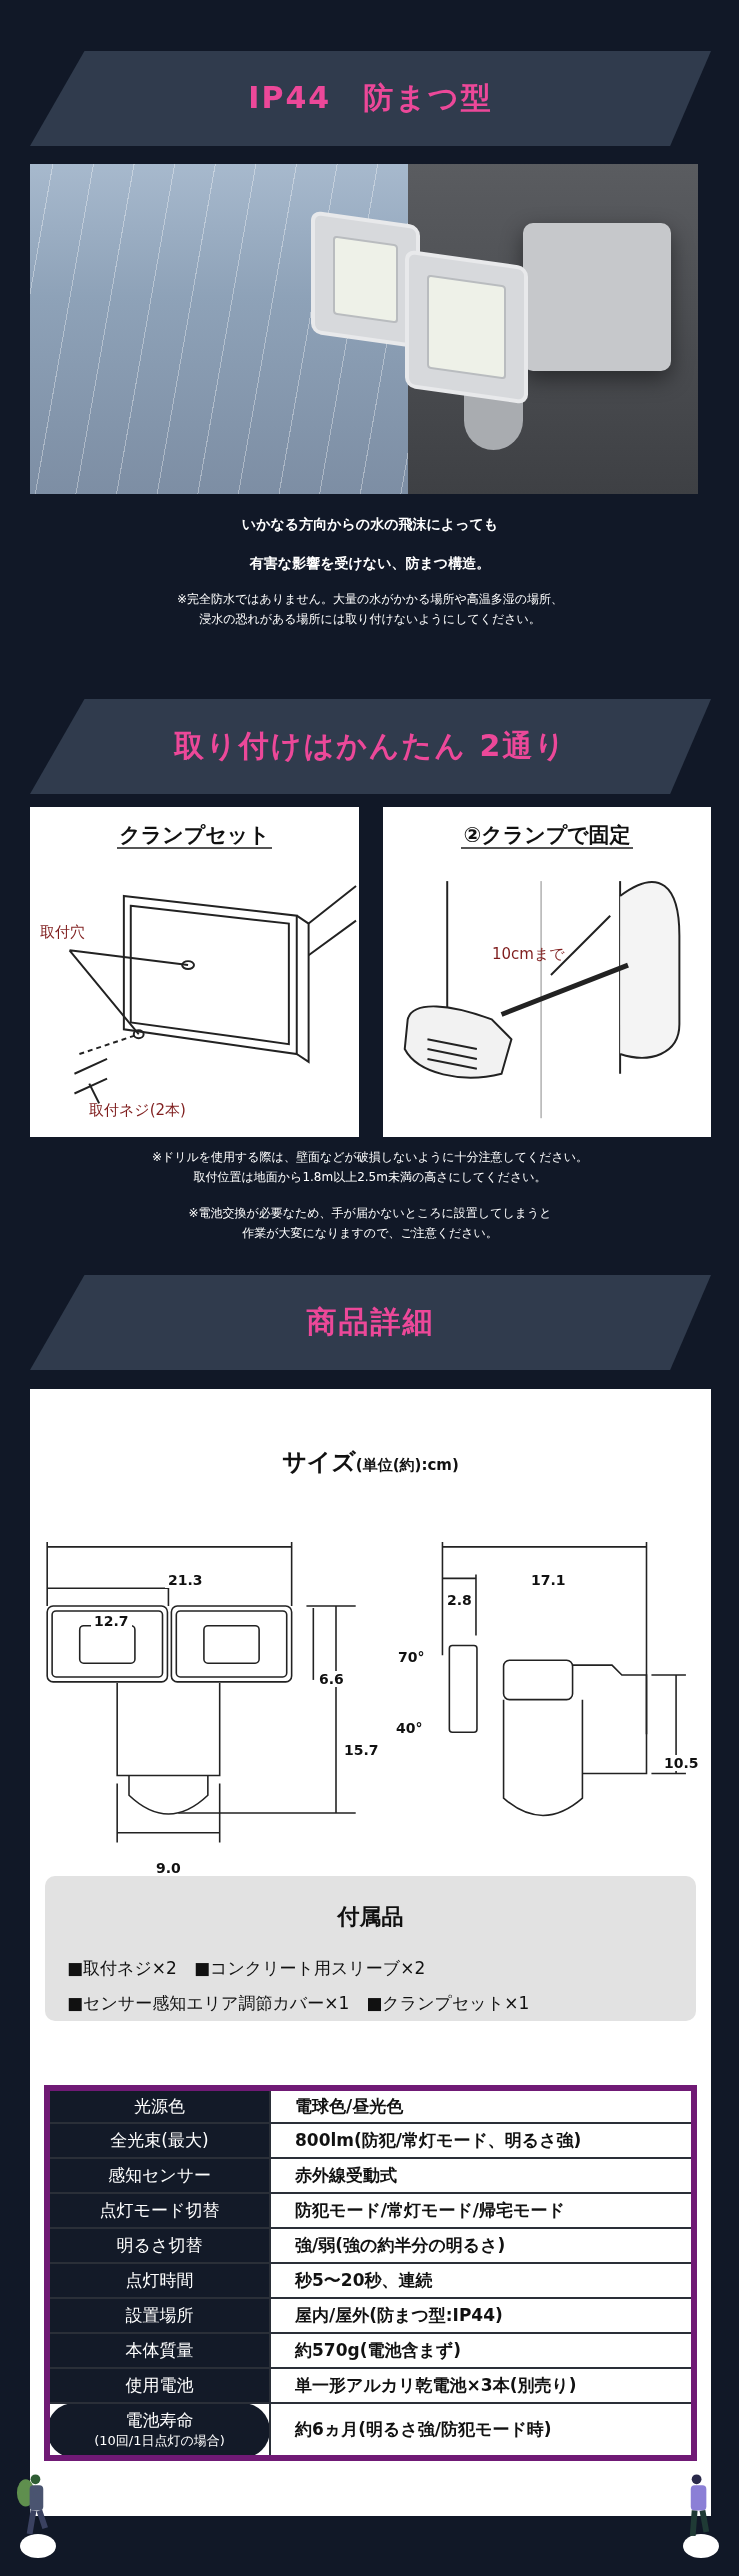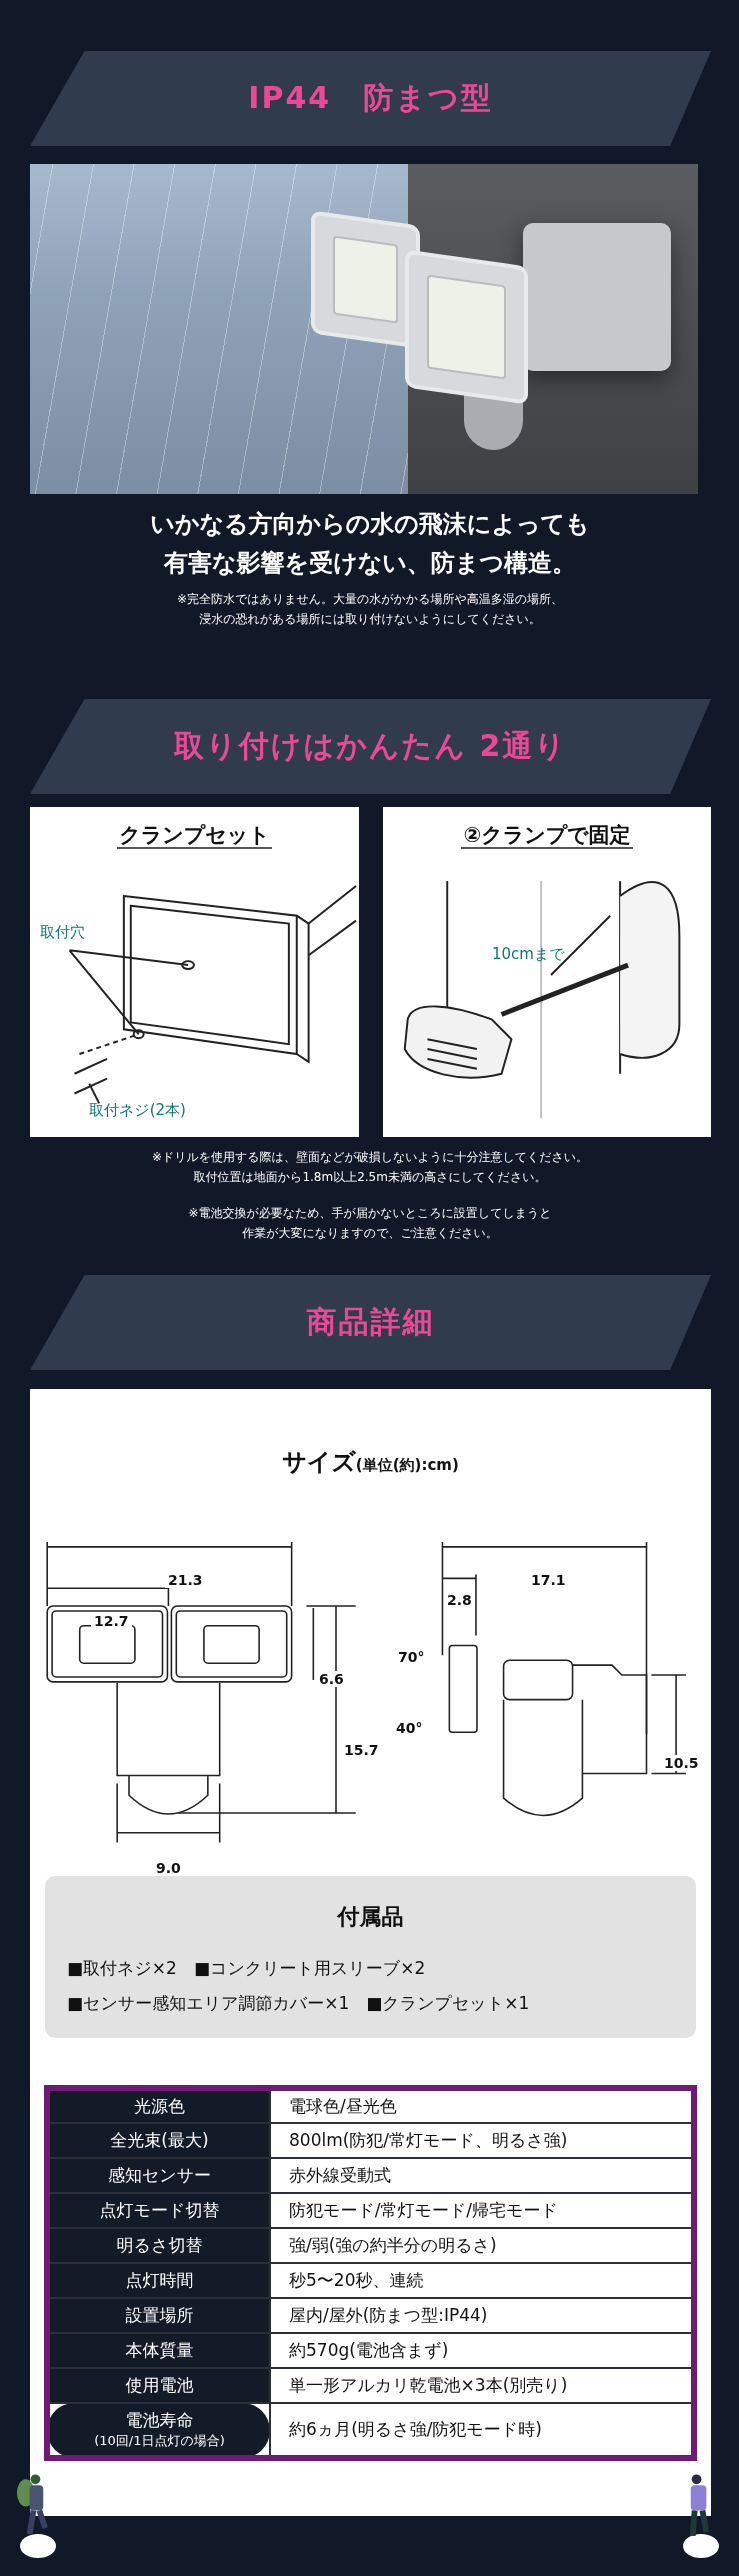--- a/index.html
+++ b/index.html
@@ -8,37 +8,37 @@
   .banner .shape { position: absolute; inset: 0; background: #303b4d; clip-path: polygon(8% 0, 100% 0, 94% 100%, 0 100%); }
   .banner .title { position: absolute; inset: 0; display: flex; align-items: center; justify-content: center; font-size: 30px; font-weight: bold; letter-spacing: 2px; color: #ec4899; }
   .photo { position: absolute; left: 30px; top: 164px; width: 668px; height: 330px; overflow: hidden; }
   .photo .rain { position: absolute; left: 0; top: 0; width: 378px; height: 100%; background: linear-gradient(180deg, #a7b9cd 0%, #8ea2b8 40%, #7d8ea4 100%); }
   .photo .rain::after { content: ""; position: absolute; inset: 0; background: repeating-linear-gradient(100deg, rgba(255,255,255,0) 0 22px, rgba(255,255,255,0.35) 22px 23px, rgba(255,255,255,0) 23px 40px); }
   .photo .wall { position: absolute; left: 378px; top: 0; right: 0; height: 100%; background: linear-gradient(180deg, #5a5c60 0%, #3e4044 100%); }
   .lamp-box { position: absolute; background: #bfc2c6; border-radius: 10px; box-shadow: 0 8px 22px rgba(0,0,0,0.45); }
   .lamp-head { position: absolute; background: #d7d9dc; border-radius: 10px; border: 4px solid #e8e9eb; }
   .lamp-head .led { position: absolute; left: 18px; top: 18px; right: 18px; bottom: 18px; background: #eef1e8; border-radius: 4px; border: 2px solid #b9bcbf; }
   .lamp-sensor { position: absolute; background: #a9acb0; border-radius: 30px; }
-  .text-main { position: absolute; left: 0; width: 740px; text-align: center; font-weight: bold; font-size: 24px; line-height: 39px; color: #fff; }
+  .text-main { position: absolute; left: 0; width: 740px; text-align: center; font-weight: bold; font-size: 14px; line-height: 39px; color: #fff; }
   .text-note { position: absolute; left: 0; width: 740px; text-align: center; font-size: 12px; line-height: 20px; color: #fff; }
   .panel { position: absolute; background: #fff; color: #111; }
   .panel-title { position: absolute; left: 0; right: 0; top: 14px; text-align: center; font-weight: bold; font-size: 21px; }
   .panel-title span { border-bottom: 2px solid #555; padding: 0 2px; }
-  .label { position: absolute; font-size: 15px; color: #0f766e; }
+  .label { position: absolute; font-size: 15px; color: #7f1d1d; }
   .details { position: absolute; left: 30px; top: 1389px; width: 681px; height: 1127px; background: #fff; color: #111; }
   .size-title { position: absolute; left: 0; right: 0; top: 57px; text-align: center; font-weight: bold; font-size: 24px; }
   .size-title small { font-size: 15px; font-weight: bold; }
   .dim { position: absolute; font-size: 14px; font-weight: bold; color: #111; background: #fff; padding: 0 3px; margin-top: 35px; }
-  .acc { position: absolute; left: 15px; top: 487px; width: 651px; height: 162px; background: #e2e2e2; border-radius: 10px; }
+  .acc { position: absolute; left: 15px; top: 487px; width: 651px; height: 145px; background: #e2e2e2; border-radius: 10px; }
   .acc-title { position: absolute; left: 0; right: 0; top: 26px; text-align: center; font-weight: bold; font-size: 22px; }
   .acc-row { position: absolute; left: 22px; font-size: 17px; white-space: pre; }
   table.spec { position: absolute; left: 14px; top: 696px; width: 653px; border-collapse: collapse; border: 6px solid #701a75; }
   table.spec td { border: 2px solid #2a2f38; height: 35px; font-size: 17px; }
   table.spec td.k { width: 223px; background: #131a28; color: #fff; text-align: center; }
-  table.spec td.v { background: #fff; color: #111; padding-left: 18px; }
+  table.spec td.v { background: #fff; color: #111; padding-left: 24px; font-weight: bold; }
   table.spec tr.tall td { height: 55px; border-radius: 32px; }
   .k2 { display: block; font-size: 13px; }
   .person { position: absolute; }
   .disc { position: absolute; background: #fff; border-radius: 50%; }
 </style>
 </head>
 <body>
 
 <div class="banner" style="top:51px;">
   <div class="shape"></div>

